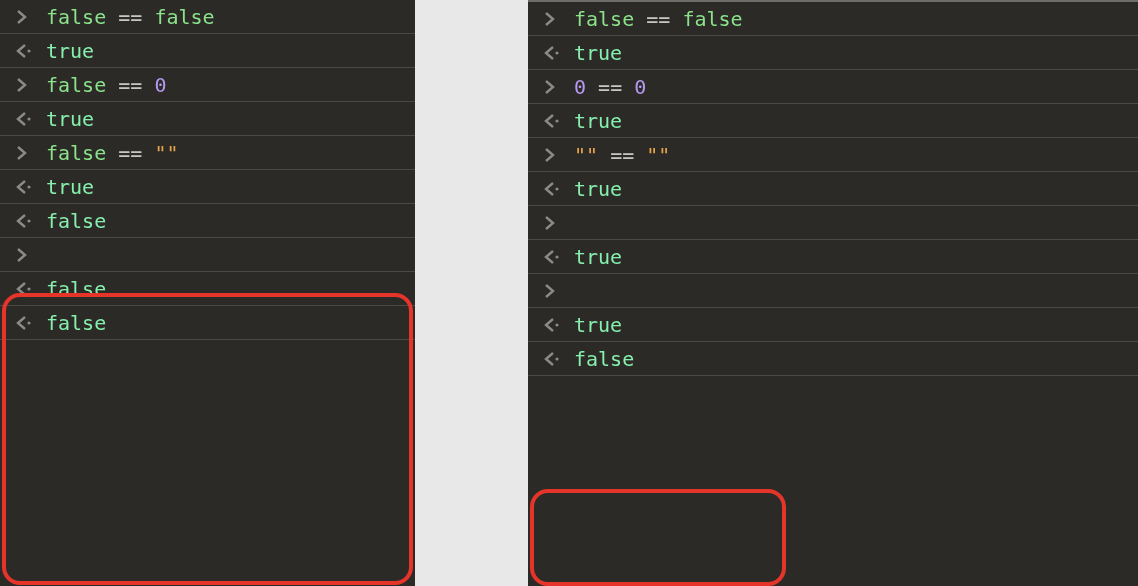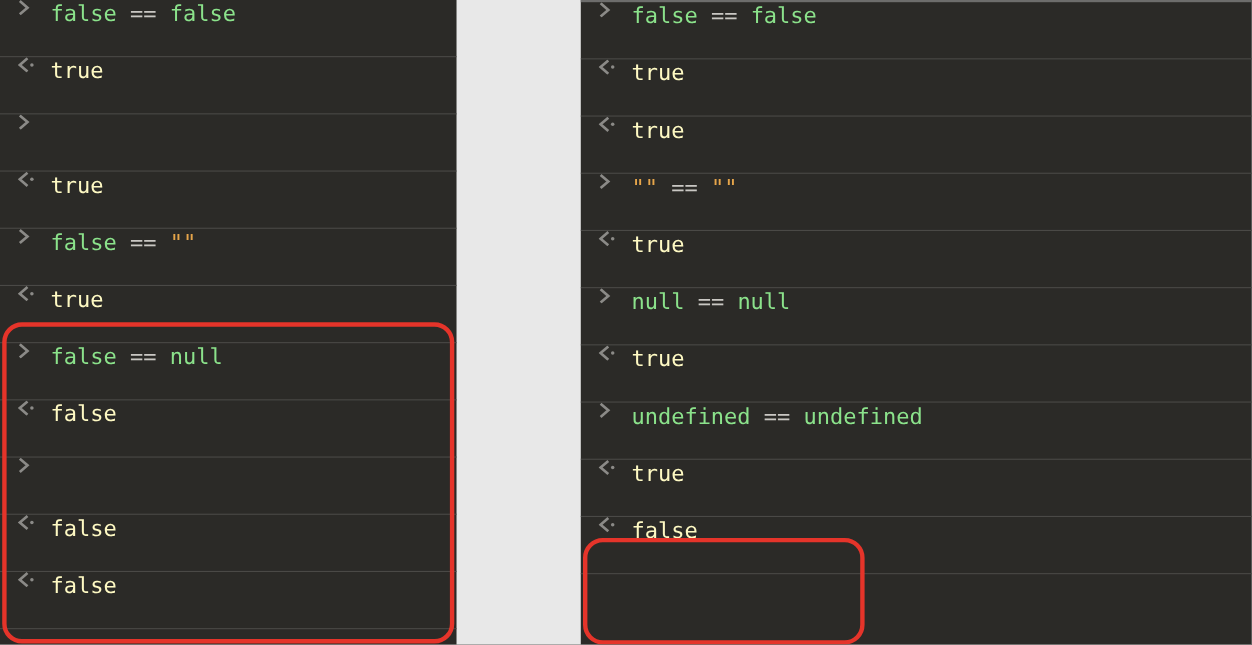--- a/index.html
+++ b/index.html
@@ -14,42 +14,42 @@
   }
   .pane {
     background: #2b2a27;
     position: relative;
   }
   .pane-left { width: 415px; }
   .gap { width: 113px; background: #e8e8e8; }
   .pane-right { flex: 1; border-top: 2px solid #6d6d6c; }
   .row {
     display: flex;
-    align-items: flex-start;
-    height: 52px;
+    align-items: center;
+    height: 34px;
     border-bottom: 1px solid #4a4946;
     padding-left: 16px;
     gap: 14px;
     position: relative;
   }
   .row:last-child { border-bottom: none; }
   .chev {
     color: #8b8a87;
     font-size: 18px;
     width: 16px;
     display: inline-flex;
     align-items: center;
   }
   .chev svg { display: block; }
   .tok { white-space: pre; }
   .t-kw { color: #8be28b; } 
   .t-op { color: #c9c7c3; }
   .t-num { color: #b798f0; } 
   .t-str { color: #e6a54a; } 
-  .t-bool-out { color: #fef9c3; } 
+  .t-bool-out { color: #86efac; } 
   .highlight {
     position: absolute;
     border: 4px solid #e5342a;
     border-radius: 18px;
     pointer-events: none;
     z-index: 5;
   }
   .hl-left {
     left: 2px; right: 2px;
     top: 293px;
@@ -83,20 +83,21 @@
         </svg>
       </span>
       <span><span class="tok t-bool-out">true</span></span>
     </div>
     <div class="row">
       <span class="chev">
         <svg width="12" height="14" viewBox="0 0 12 14">
           <path d="M2 1 L9 7 L2 13" fill="none" stroke="#8b8a87" stroke-width="2.4"></path>
         </svg>
       </span>
+      <span><span class="tok t-kw">false</span><span class="tok t-op"> == </span><span class="tok t-num">0</span></span>
     </div>
     <div class="row">
       <span class="chev">
         <svg width="16" height="14" viewBox="0 0 16 14">
           <path d="M9 1 L2 7 L9 13" fill="none" stroke="#8b8a87" stroke-width="2.4"></path>
           <circle cx="13" cy="7" r="1.6" fill="#8b8a87"></circle>
         </svg>
       </span>
       <span><span class="tok t-bool-out">true</span></span>
     </div>
@@ -109,28 +110,20 @@
       <span><span class="tok t-kw">false</span><span class="tok t-op"> == </span><span class="tok t-str">""</span></span>
     </div>
     <div class="row">
       <span class="chev">
         <svg width="16" height="14" viewBox="0 0 16 14">
           <path d="M9 1 L2 7 L9 13" fill="none" stroke="#8b8a87" stroke-width="2.4"></path>
           <circle cx="13" cy="7" r="1.6" fill="#8b8a87"></circle>
         </svg>
       </span>
       <span><span class="tok t-bool-out">true</span></span>
-    </div>
-    <div class="row">
-      <span class="chev">
-        <svg width="12" height="14" viewBox="0 0 12 14">
-          <path d="M2 1 L9 7 L2 13" fill="none" stroke="#8b8a87" stroke-width="2.4"></path>
-        </svg>
-      </span>
-      <span><span class="tok t-kw">false</span><span class="tok t-op"> == </span><span class="tok t-kw">null</span></span>
     </div>
     <div class="row">
       <span class="chev">
         <svg width="16" height="14" viewBox="0 0 16 14">
           <path d="M9 1 L2 7 L9 13" fill="none" stroke="#8b8a87" stroke-width="2.4"></path>
           <circle cx="13" cy="7" r="1.6" fill="#8b8a87"></circle>
         </svg>
       </span>
       <span><span class="tok t-bool-out">false</span></span>
     </div>
@@ -176,20 +169,28 @@
       <span class="chev">
         <svg width="16" height="14" viewBox="0 0 16 14">
           <path d="M9 1 L2 7 L9 13" fill="none" stroke="#8b8a87" stroke-width="2.4"></path>
           <circle cx="13" cy="7" r="1.6" fill="#8b8a87"></circle>
         </svg>
       </span>
       <span><span class="tok t-bool-out">true</span></span>
     </div>
     <div class="row">
       <span class="chev">
+        <svg width="12" height="14" viewBox="0 0 12 14">
+          <path d="M2 1 L9 7 L2 13" fill="none" stroke="#8b8a87" stroke-width="2.4"></path>
+        </svg>
+      </span>
+      <span><span class="tok t-num">0</span><span class="tok t-op"> == </span><span class="tok t-num">0</span></span>
+    </div>
+    <div class="row">
+      <span class="chev">
         <svg width="16" height="14" viewBox="0 0 16 14">
           <path d="M9 1 L2 7 L9 13" fill="none" stroke="#8b8a87" stroke-width="2.4"></path>
           <circle cx="13" cy="7" r="1.6" fill="#8b8a87"></circle>
         </svg>
       </span>
       <span><span class="tok t-bool-out">true</span></span>
     </div>
     <div class="row">
       <span class="chev">
         <svg width="12" height="14" viewBox="0 0 12 14">
@@ -206,38 +207,36 @@
         </svg>
       </span>
       <span><span class="tok t-bool-out">true</span></span>
     </div>
     <div class="row">
       <span class="chev">
         <svg width="12" height="14" viewBox="0 0 12 14">
           <path d="M2 1 L9 7 L2 13" fill="none" stroke="#8b8a87" stroke-width="2.4"></path>
         </svg>
       </span>
-      <span><span class="tok t-kw">null</span><span class="tok t-op"> == </span><span class="tok t-kw">null</span></span>
-    </div>
-    <div class="row">
-      <span class="chev">
-        <svg width="16" height="14" viewBox="0 0 16 14">
-          <path d="M9 1 L2 7 L9 13" fill="none" stroke="#8b8a87" stroke-width="2.4"></path>
-          <circle cx="13" cy="7" r="1.6" fill="#8b8a87"></circle>
-        </svg>
-      </span>
-      <span><span class="tok t-bool-out">true</span></span>
-    </div>
-    <div class="row">
-      <span class="chev">
-        <svg width="12" height="14" viewBox="0 0 12 14">
-          <path d="M2 1 L9 7 L2 13" fill="none" stroke="#8b8a87" stroke-width="2.4"></path>
-        </svg>
-      </span>
-      <span><span class="tok t-kw">undefined</span><span class="tok t-op"> == </span><span class="tok t-kw">undefined</span></span>
+    </div>
+    <div class="row">
+      <span class="chev">
+        <svg width="16" height="14" viewBox="0 0 16 14">
+          <path d="M9 1 L2 7 L9 13" fill="none" stroke="#8b8a87" stroke-width="2.4"></path>
+          <circle cx="13" cy="7" r="1.6" fill="#8b8a87"></circle>
+        </svg>
+      </span>
+      <span><span class="tok t-bool-out">true</span></span>
+    </div>
+    <div class="row">
+      <span class="chev">
+        <svg width="12" height="14" viewBox="0 0 12 14">
+          <path d="M2 1 L9 7 L2 13" fill="none" stroke="#8b8a87" stroke-width="2.4"></path>
+        </svg>
+      </span>
     </div>
     <div class="row">
       <span class="chev">
         <svg width="16" height="14" viewBox="0 0 16 14">
           <path d="M9 1 L2 7 L9 13" fill="none" stroke="#8b8a87" stroke-width="2.4"></path>
           <circle cx="13" cy="7" r="1.6" fill="#8b8a87"></circle>
         </svg>
       </span>
       <span><span class="tok t-bool-out">true</span></span>
     </div>

